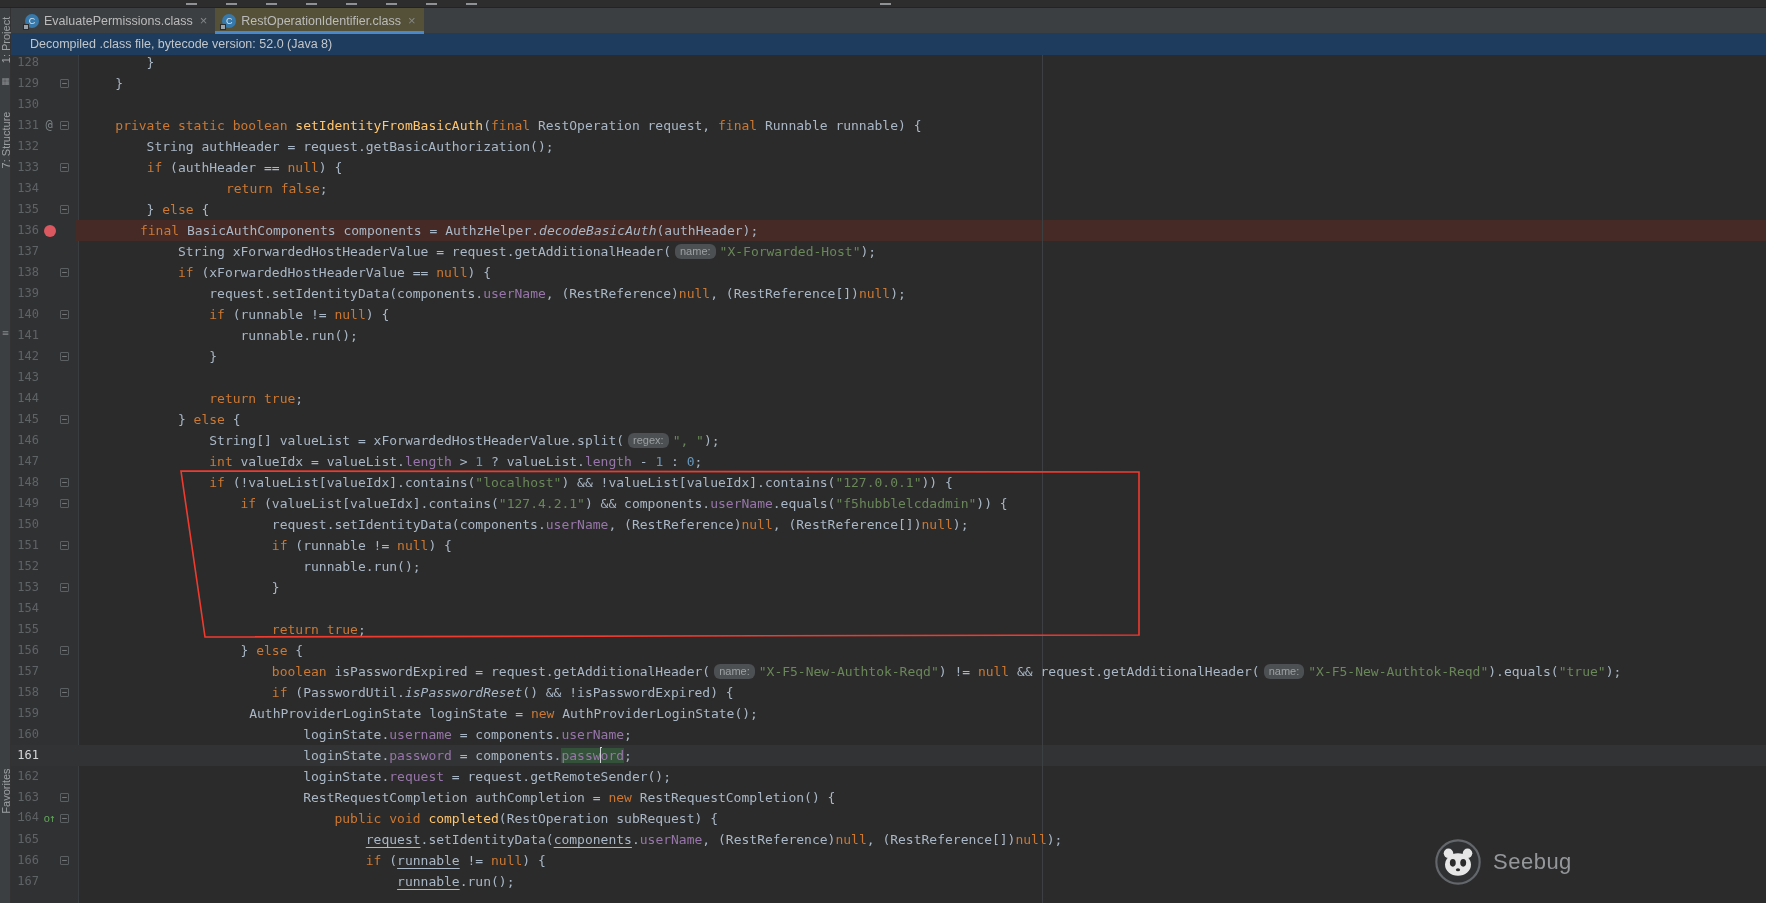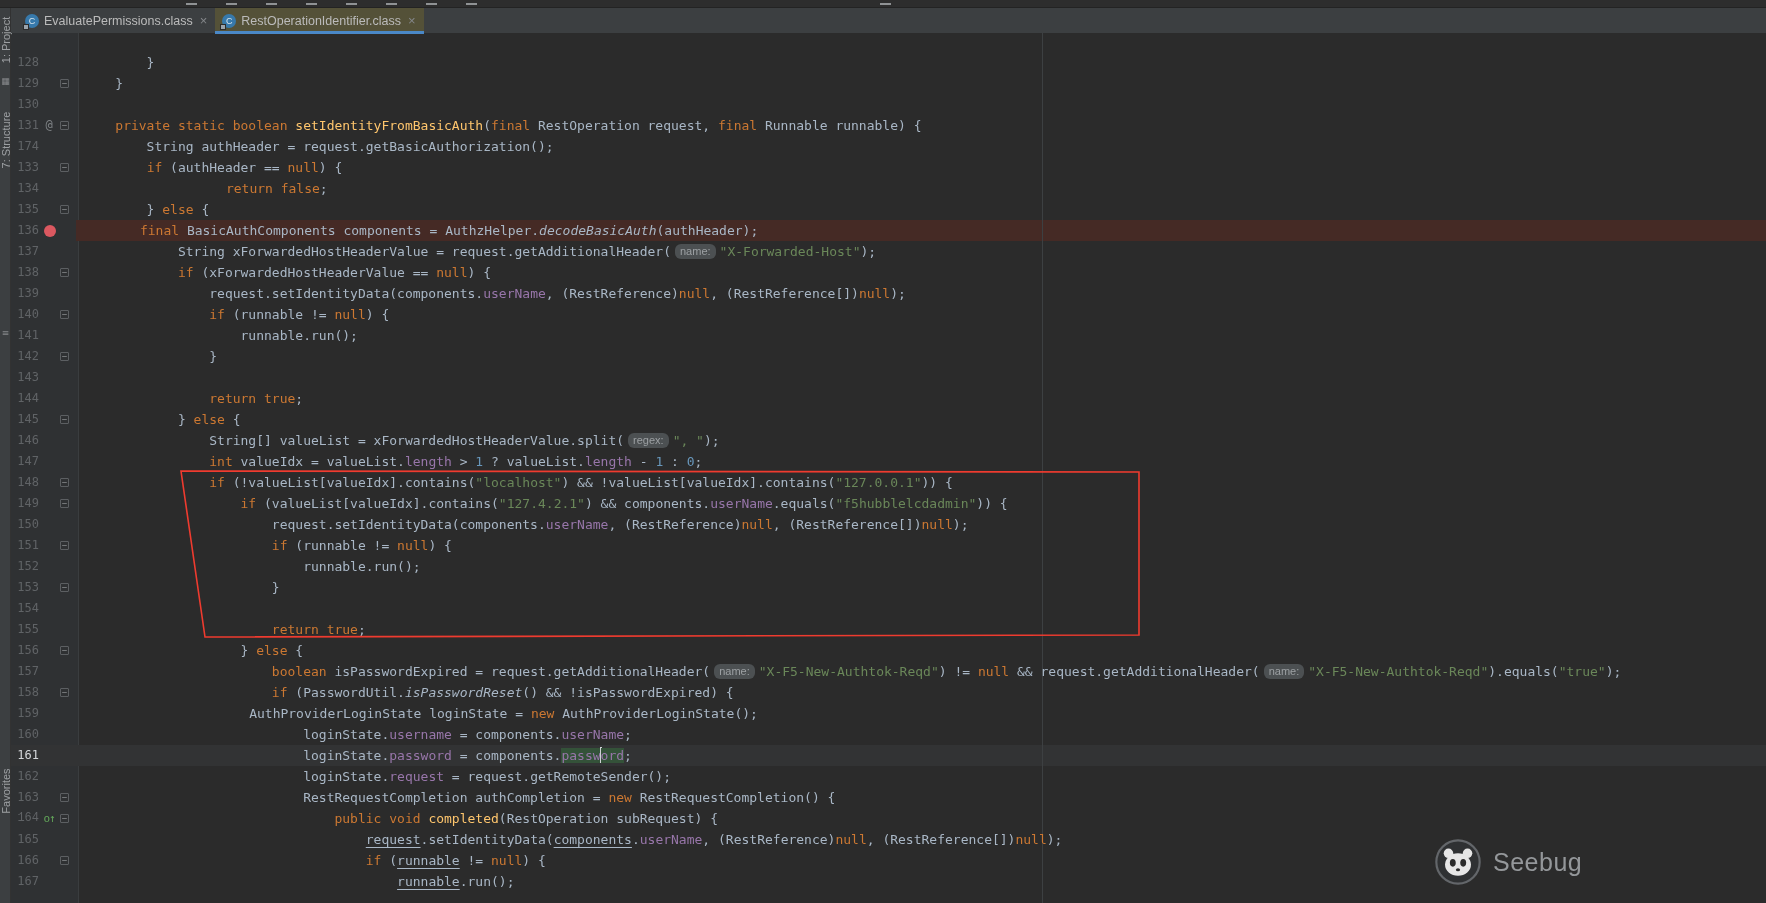--- a/index.html
+++ b/index.html
@@ -60,21 +60,21 @@
   .t-fh { color:#9876aa; background:#345239; }
   .chip { display:inline-block; background:#4c5052; color:#9ca0a3; border-radius:6px; padding:0 5px; margin:0 4px;
           font-family:"Liberation Sans", sans-serif; font-size:11px; line-height:15px; vertical-align:1px; }
   .caret { display:inline-block; width:2px; height:16px; background:#cfd2d5; vertical-align:-3px; margin:0 -1px; }
 
   
   .annotation { position:absolute; left:0; top:0; width:1766px; height:903px; z-index:40; pointer-events:none; }
 
   
   .watermark { position:absolute; left:1432px; top:836px; display:flex; align-items:center; gap:9px; z-index:35; }
-  .watermark .wm-text { color:#94979a; font-family:"Liberation Sans", sans-serif; font-size:25px; letter-spacing:0.5px; }
+  .watermark .wm-text { color:#94979a; font-family:"Liberation Sans", sans-serif; font-size:22px; letter-spacing:0.5px; }
 </style>
 </head>
 <body>
 
 <div class="screen">
 
   <div class="top-strip" id="top-strip">
       <span class="dash" style="left: 186px;"></span>
       <span class="dash" style="left: 226px;"></span>
       <span class="dash" style="left: 266px;"></span>
@@ -106,35 +106,38 @@
       <div class="tab active">
         <span class="cls-icon">
           <i>C</i>
           <b></b>
         </span>
         <span>RestOperationIdentifier.class</span>
         <span class="tab-close">×</span>
       </div>
     </div>
 
+  <div class="banner">
+    <span>Decompiled .class file, bytecode version: 52.0 (Java 8)</span>
+  </div>
 
   <div class="editor" id="editor">
     <div class="gutter-bg"></div>
     <div class="band bp-row" id="bp-band" style="top: 187px;"></div>
     <div class="band caret-row" id="caret-band" style="top: 712px;"></div>
     <div class="margin-guide" id="margin-guide" style="left: 1042px;"></div>
     <div id="gutter-items">
         <div class="gut-num" style="top: 19px;">128</div>
         <div class="gut-num" style="top: 40px;">129</div>
         <div class="fold" style="top: 46px;">−</div>
         <div class="gut-num" style="top: 61px;">130</div>
         <div class="gut-num" style="top: 82px;">131</div>
         <div class="gut-ico ico-at" style="top: 82px;">@</div>
         <div class="fold" style="top: 88px;">−</div>
-        <div class="gut-num" style="top: 103px;">174</div>
+        <div class="gut-num" style="top: 103px;">132</div>
         <div class="gut-num" style="top: 124px;">133</div>
         <div class="fold" style="top: 130px;">−</div>
         <div class="gut-num" style="top: 145px;">134</div>
         <div class="gut-num" style="top: 166px;">135</div>
         <div class="fold" style="top: 172px;">−</div>
         <div class="gut-num" style="top: 187px;">136</div>
         <div class="bp-dot" style="top: 191.5px;"></div>
         <div class="gut-num" style="top: 208px;">137</div>
         <div class="gut-num" style="top: 229px;">138</div>
         <div class="fold" style="top: 235px;">−</div>

